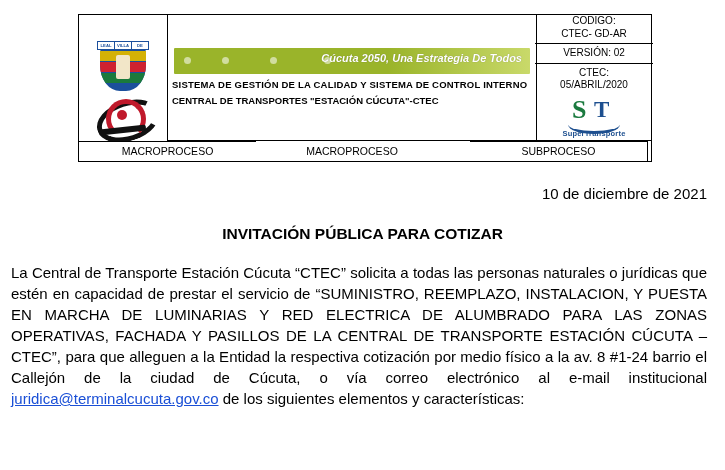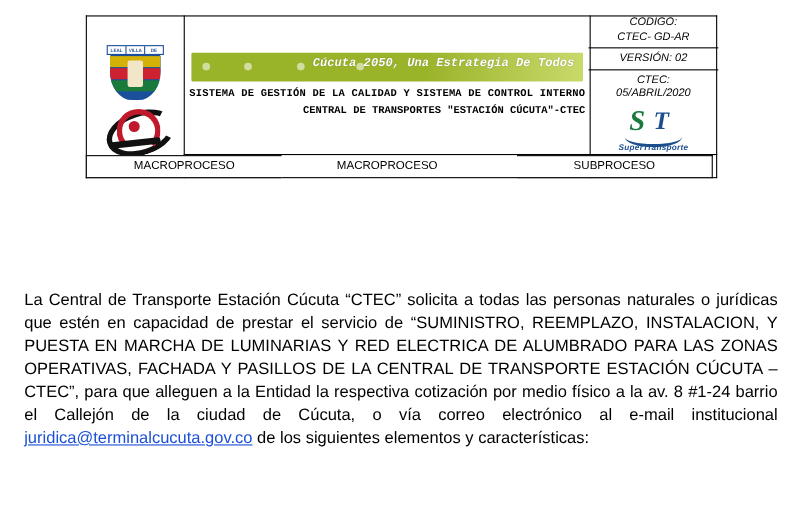--- a/index.html
+++ b/index.html
@@ -34,30 +34,28 @@
     padding: 0;
     vertical-align: middle;
   }
   .cell-logo {
     width: 88px;
     height: 62px;
     text-align: center;
   }
   .cell-center {
     width: 368px;
-    text-align: right;
-    font-family: Liberation Mono, monospace;
+    text-align: left;
   }
   .cell-right {
     width: 114px;
     text-align: center;
     font-size: 10px;
     line-height: 1.25;
     padding: 3px 2px;
-    font-style: italic;
   }
 
   .green-banner {
     margin: 4px 6px 2px 6px;
     height: 26px;
     background: linear-gradient(90deg, #9ab42a 0%, #9ab42a 60%, #c9d96a 100%);
     position: relative;
     border-radius: 1px;
   }
   .green-banner .banner-text {
@@ -236,21 +234,21 @@
   .doc-title {
     position: absolute;
     left: 0; right: 0;
     top: 225px;
     text-align: center;
     font-size: 15.5px;
     font-weight: bold;
   }
   .body-text {
     position: absolute;
-    left: 22px;
+    left: 11px;
     right: 18px;
     top: 262px;
     font-size: 15px;
     line-height: 21px;
     text-align: justify;
   }
   .body-text p { margin: 0; }
   .link {
     color: #1a4fd6;
     text-decoration: underline;
@@ -317,21 +315,23 @@
       <td style="width:114px">SUBPROCESO</td>
     </tr>
   </tbody>
     </table>
 
   <div style="position:absolute;left:78px;top:141px;width:570px;height:21px;">
     <div style="position:absolute;left:0;top:0;width:178px;height:21px;border:1px solid #000;border-right:none;box-sizing:border-box;text-align:center;font-size:10.5px;line-height:19px;background:#fff;">MACROPROCESO</div>
     <div style="position:absolute;left:392px;top:0;width:178px;height:21px;border:1px solid #000;border-left:none;box-sizing:border-box;text-align:center;font-size:10.5px;line-height:19px;background:#fff;">SUBPROCESO</div>
   </div>
 
-
+  <div class="date">10 de diciembre de 2021</div>
+
+  <div class="doc-title">INVITACIÓN PÚBLICA PARA COTIZAR</div>
 
   <div class="body-text">
     <p>
       <span>La Central de Transporte Estación Cúcuta “CTEC” solicita a todas las personas naturales o jurídicas que estén en capacidad de prestar el servicio de “SUMINISTRO, REEMPLAZO, INSTALACION, Y PUESTA EN MARCHA DE LUMINARIAS Y RED ELECTRICA DE ALUMBRADO PARA LAS ZONAS OPERATIVAS, FACHADA Y PASILLOS DE LA CENTRAL DE TRANSPORTE ESTACIÓN CÚCUTA – CTEC”, para que alleguen a la Entidad la respectiva cotización por medio físico a la av. 8 #1-24 barrio el Callejón de la ciudad de Cúcuta, o vía correo electrónico al e-mail institucional </span><a class="link" href="#">juridica@terminalcucuta.gov.co</a><span> de los siguientes elementos y características:</span>
     </p>
   </div>
 
 </div>
 
 </body></html>

